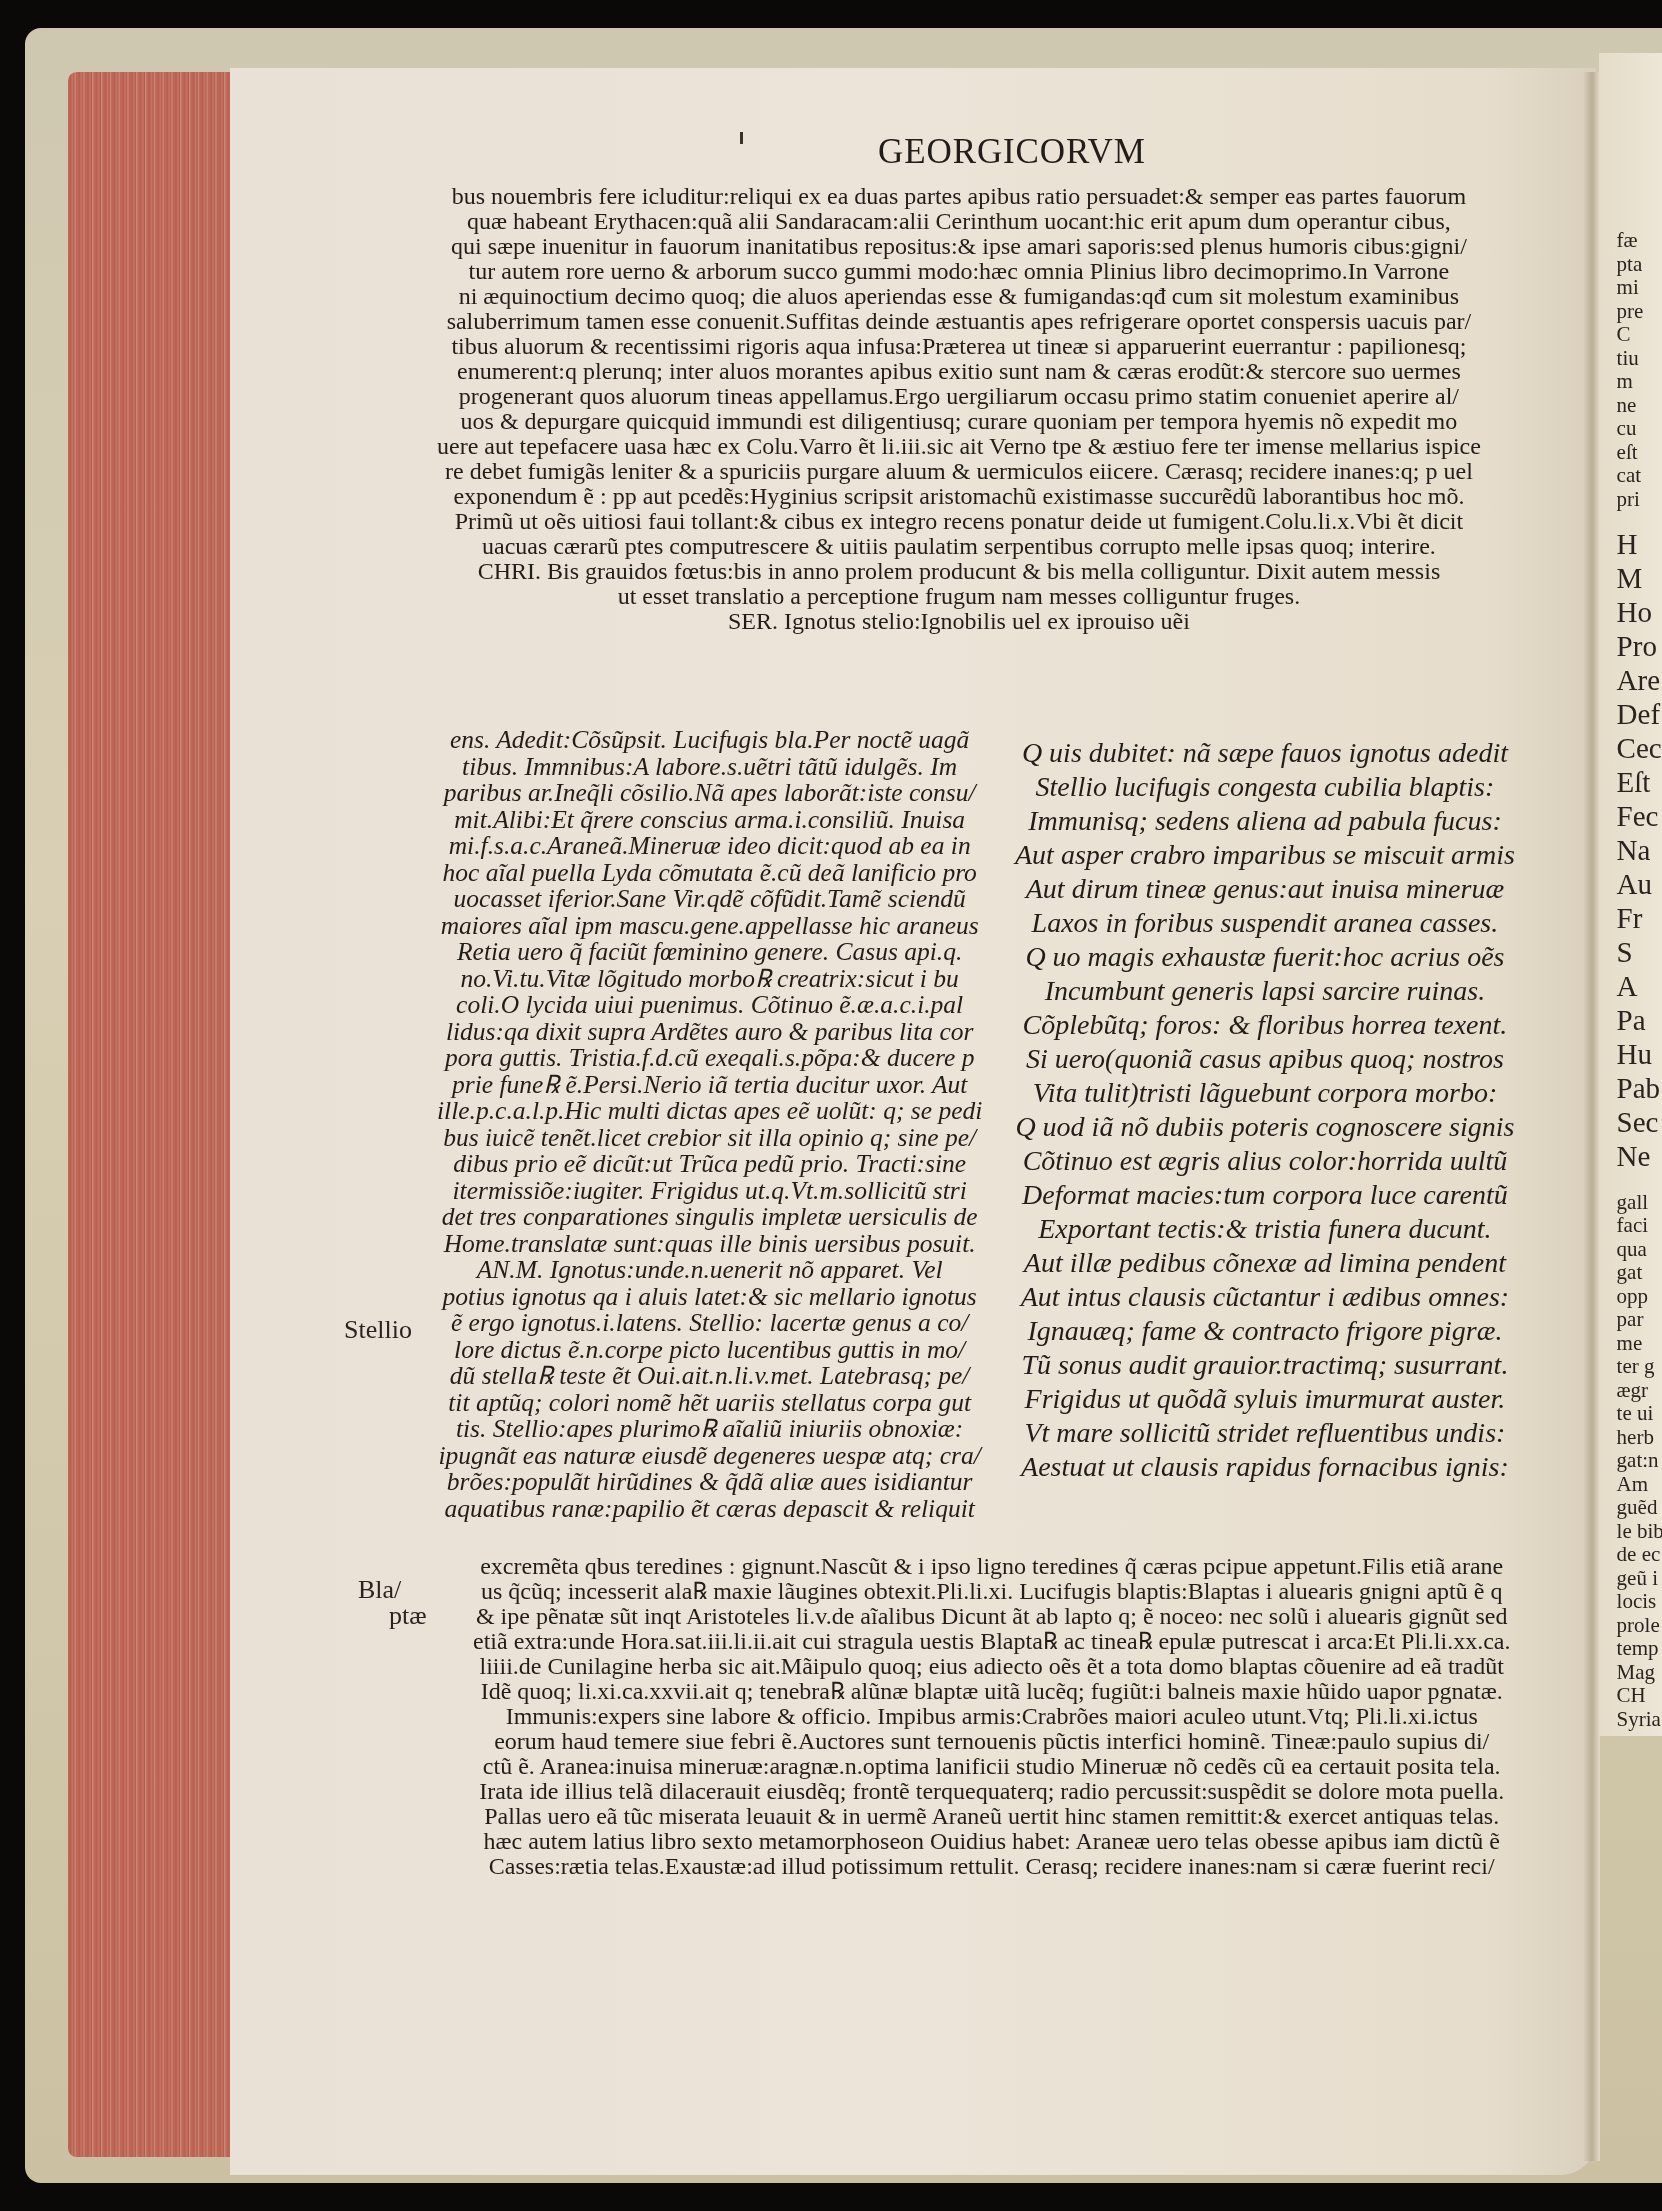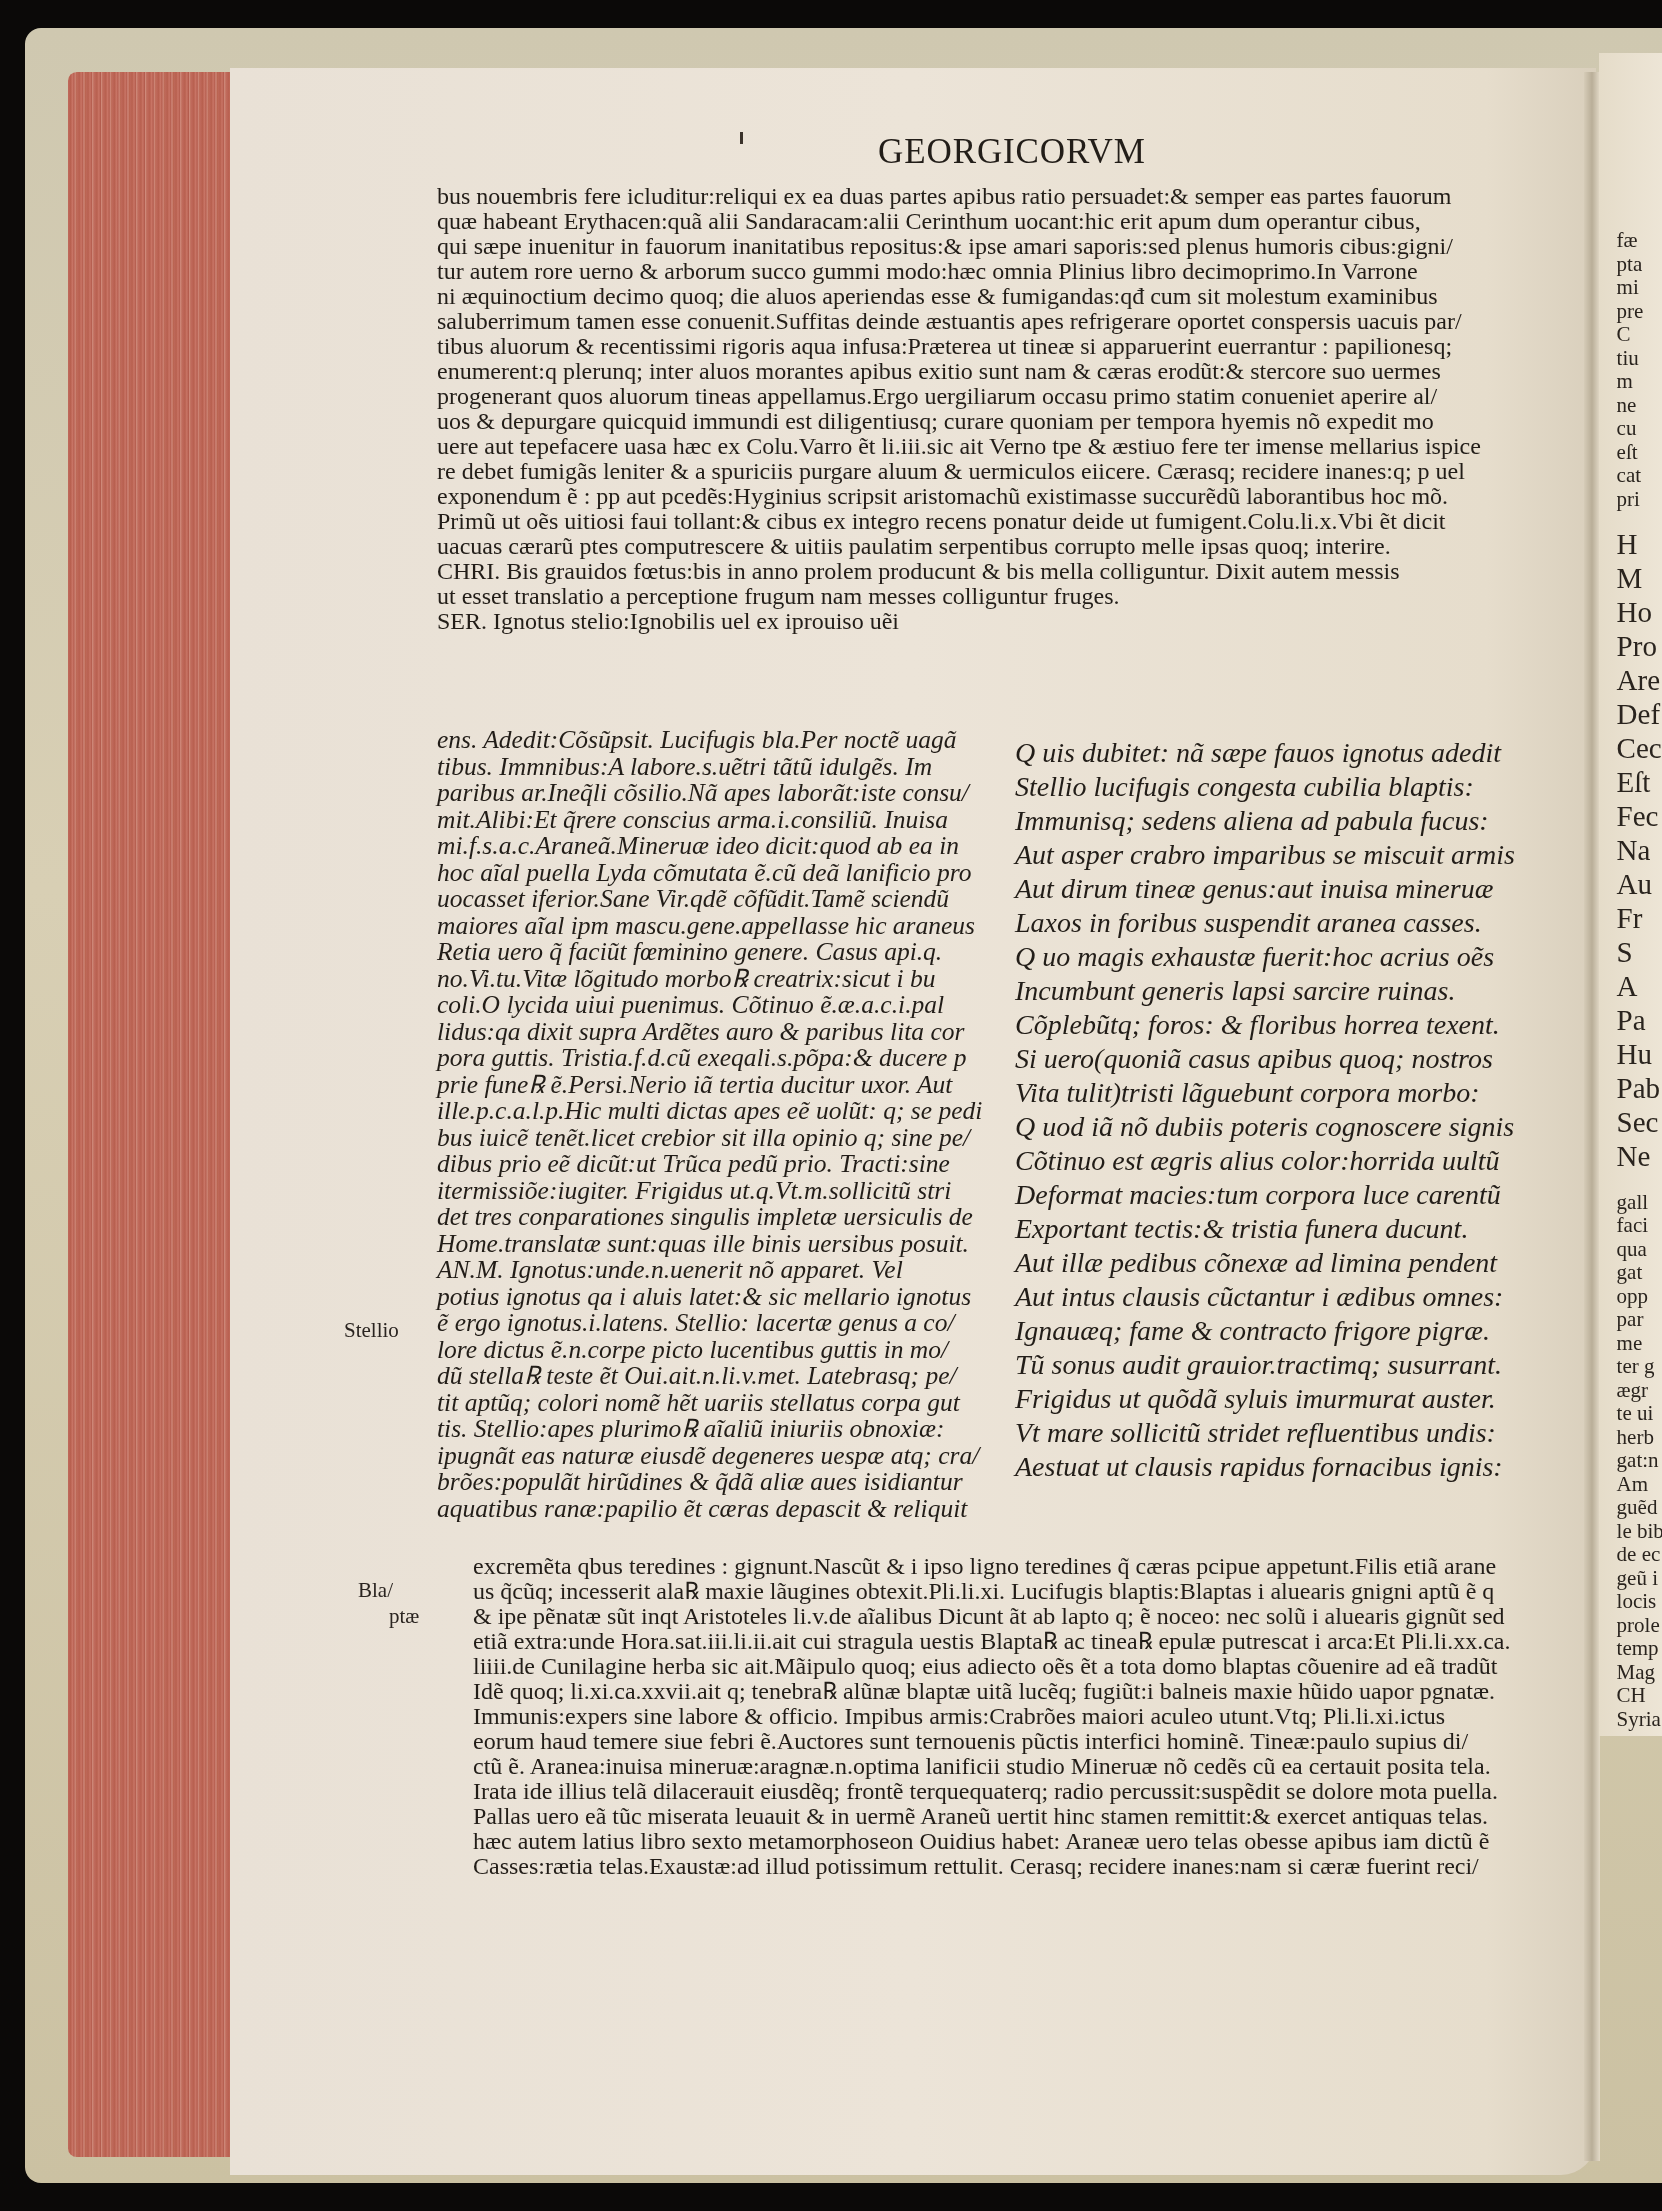--- a/index.html
+++ b/index.html
@@ -28,35 +28,35 @@
     background: linear-gradient(90deg, #d6ccb8, #b9ae98, #e3dac8);
   }
   .next-page {
     position: absolute; left: 1599px; top: 53px; width: 63px; height: 1683px;
     background: linear-gradient(90deg, #e5dcc9, #ede5d6);
     overflow: hidden;
   }
   .running-head {
     position: absolute; left: 878px; top: 132px; font-size: 35px; letter-spacing: 0.9px; color: #1e1a16;
   }
-  .text { color: #221d18; }
+  .text { color: #221d18; text-align: center; }
   .prose {
     position: absolute; font-size: 24px; line-height: 25px; white-space: nowrap;
   }
   .prose div { height: 25px; }
   .commentary-top { left: 437px; top: 184px; }
   .commentary-left { left: 437px; top: 727px; font-style: italic; }
   .commentary-left div { height: 26.5px; line-height: 26.5px; font-size: 25.5px; }
   .commentary-bottom { left: 437px; top: 1554px; margin-left: 36px; }
   .verse {
     position: absolute; left: 1015px; top: 736px; font-size: 28px; line-height: 34px; white-space: nowrap; font-style: italic;
   }
   .verse div { height: 34px; }
   .marginal {
-    position: absolute; font-size: 21px; color: #2a2420; line-height: 26px;
+    position: absolute; font-size: 26px; color: #2a2420; line-height: 26px;
   }
   .next-page .lines {
     position: absolute; left: 17.6px; top: 176px; font-size: 21px; line-height: 23.5px; color: #2a241e; white-space: nowrap;
   }
   .next-page .lines div { height: 23.5px; }
   .next-page .lines .big { font-size: 29px; height: 34px; line-height: 34px; }
   .dot { position:absolute; width:2.6px; height:12.3px; background:#3a322a; }
 </style>
 </head>
 <body>

